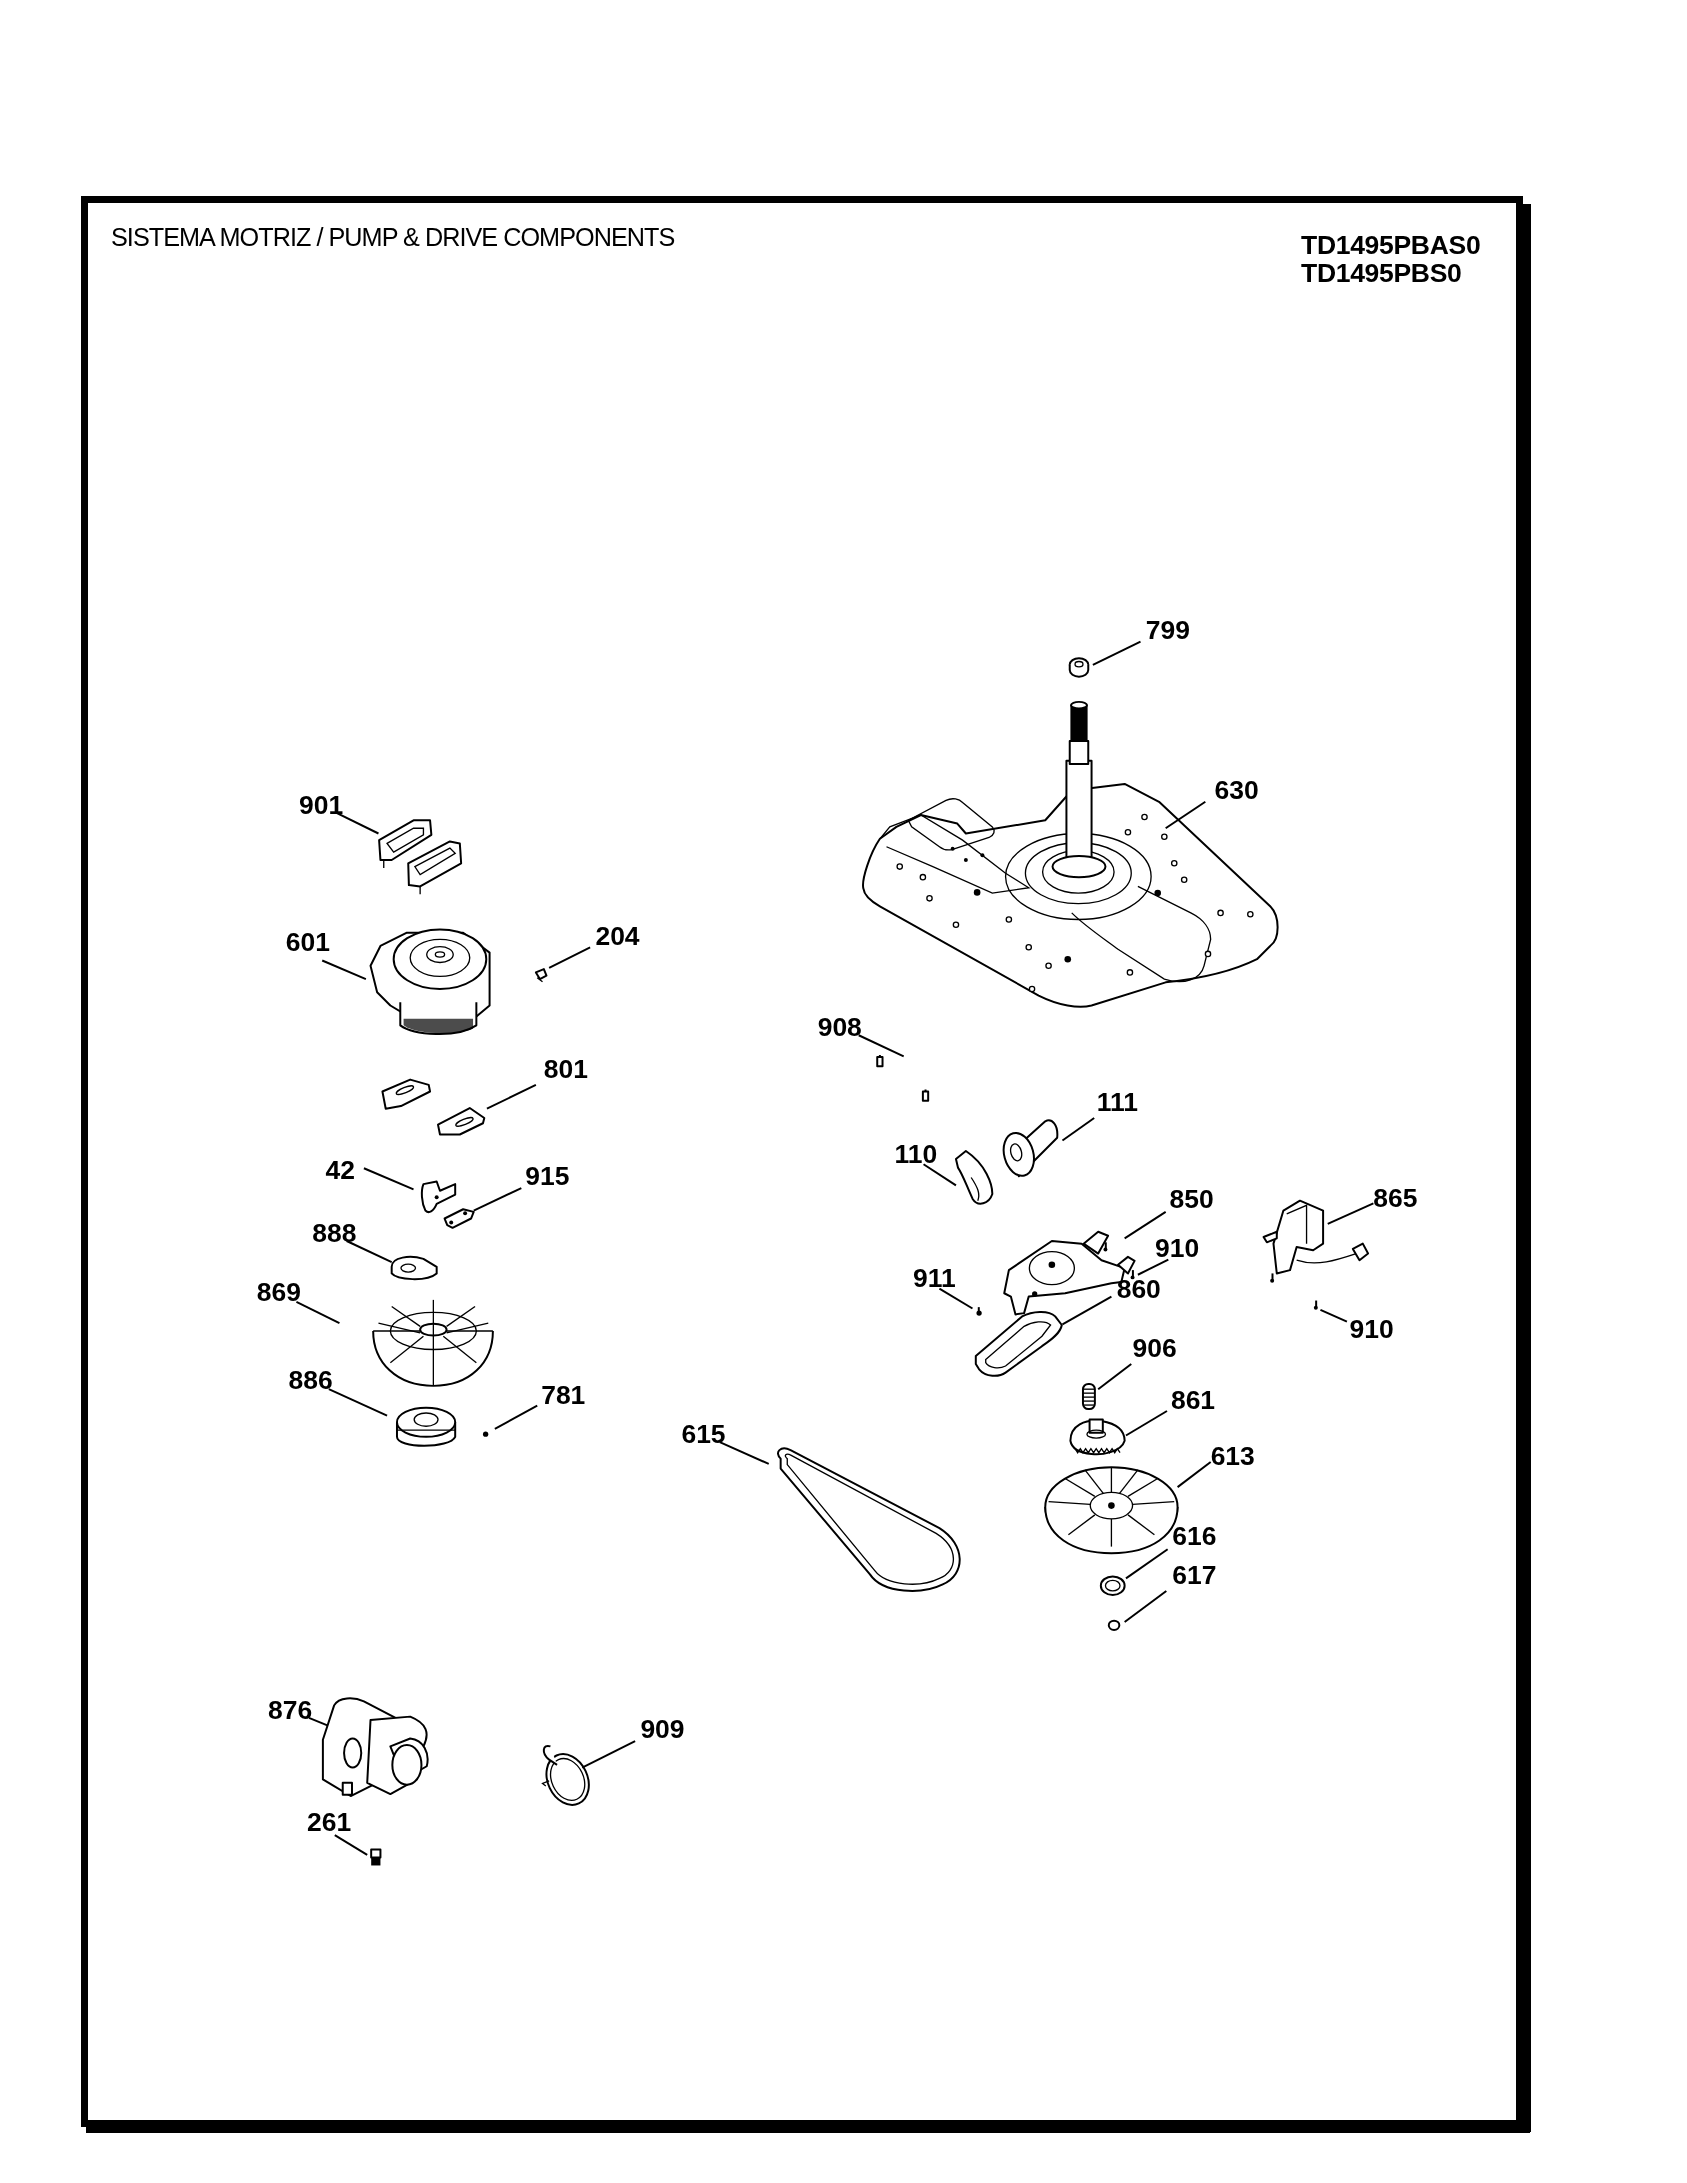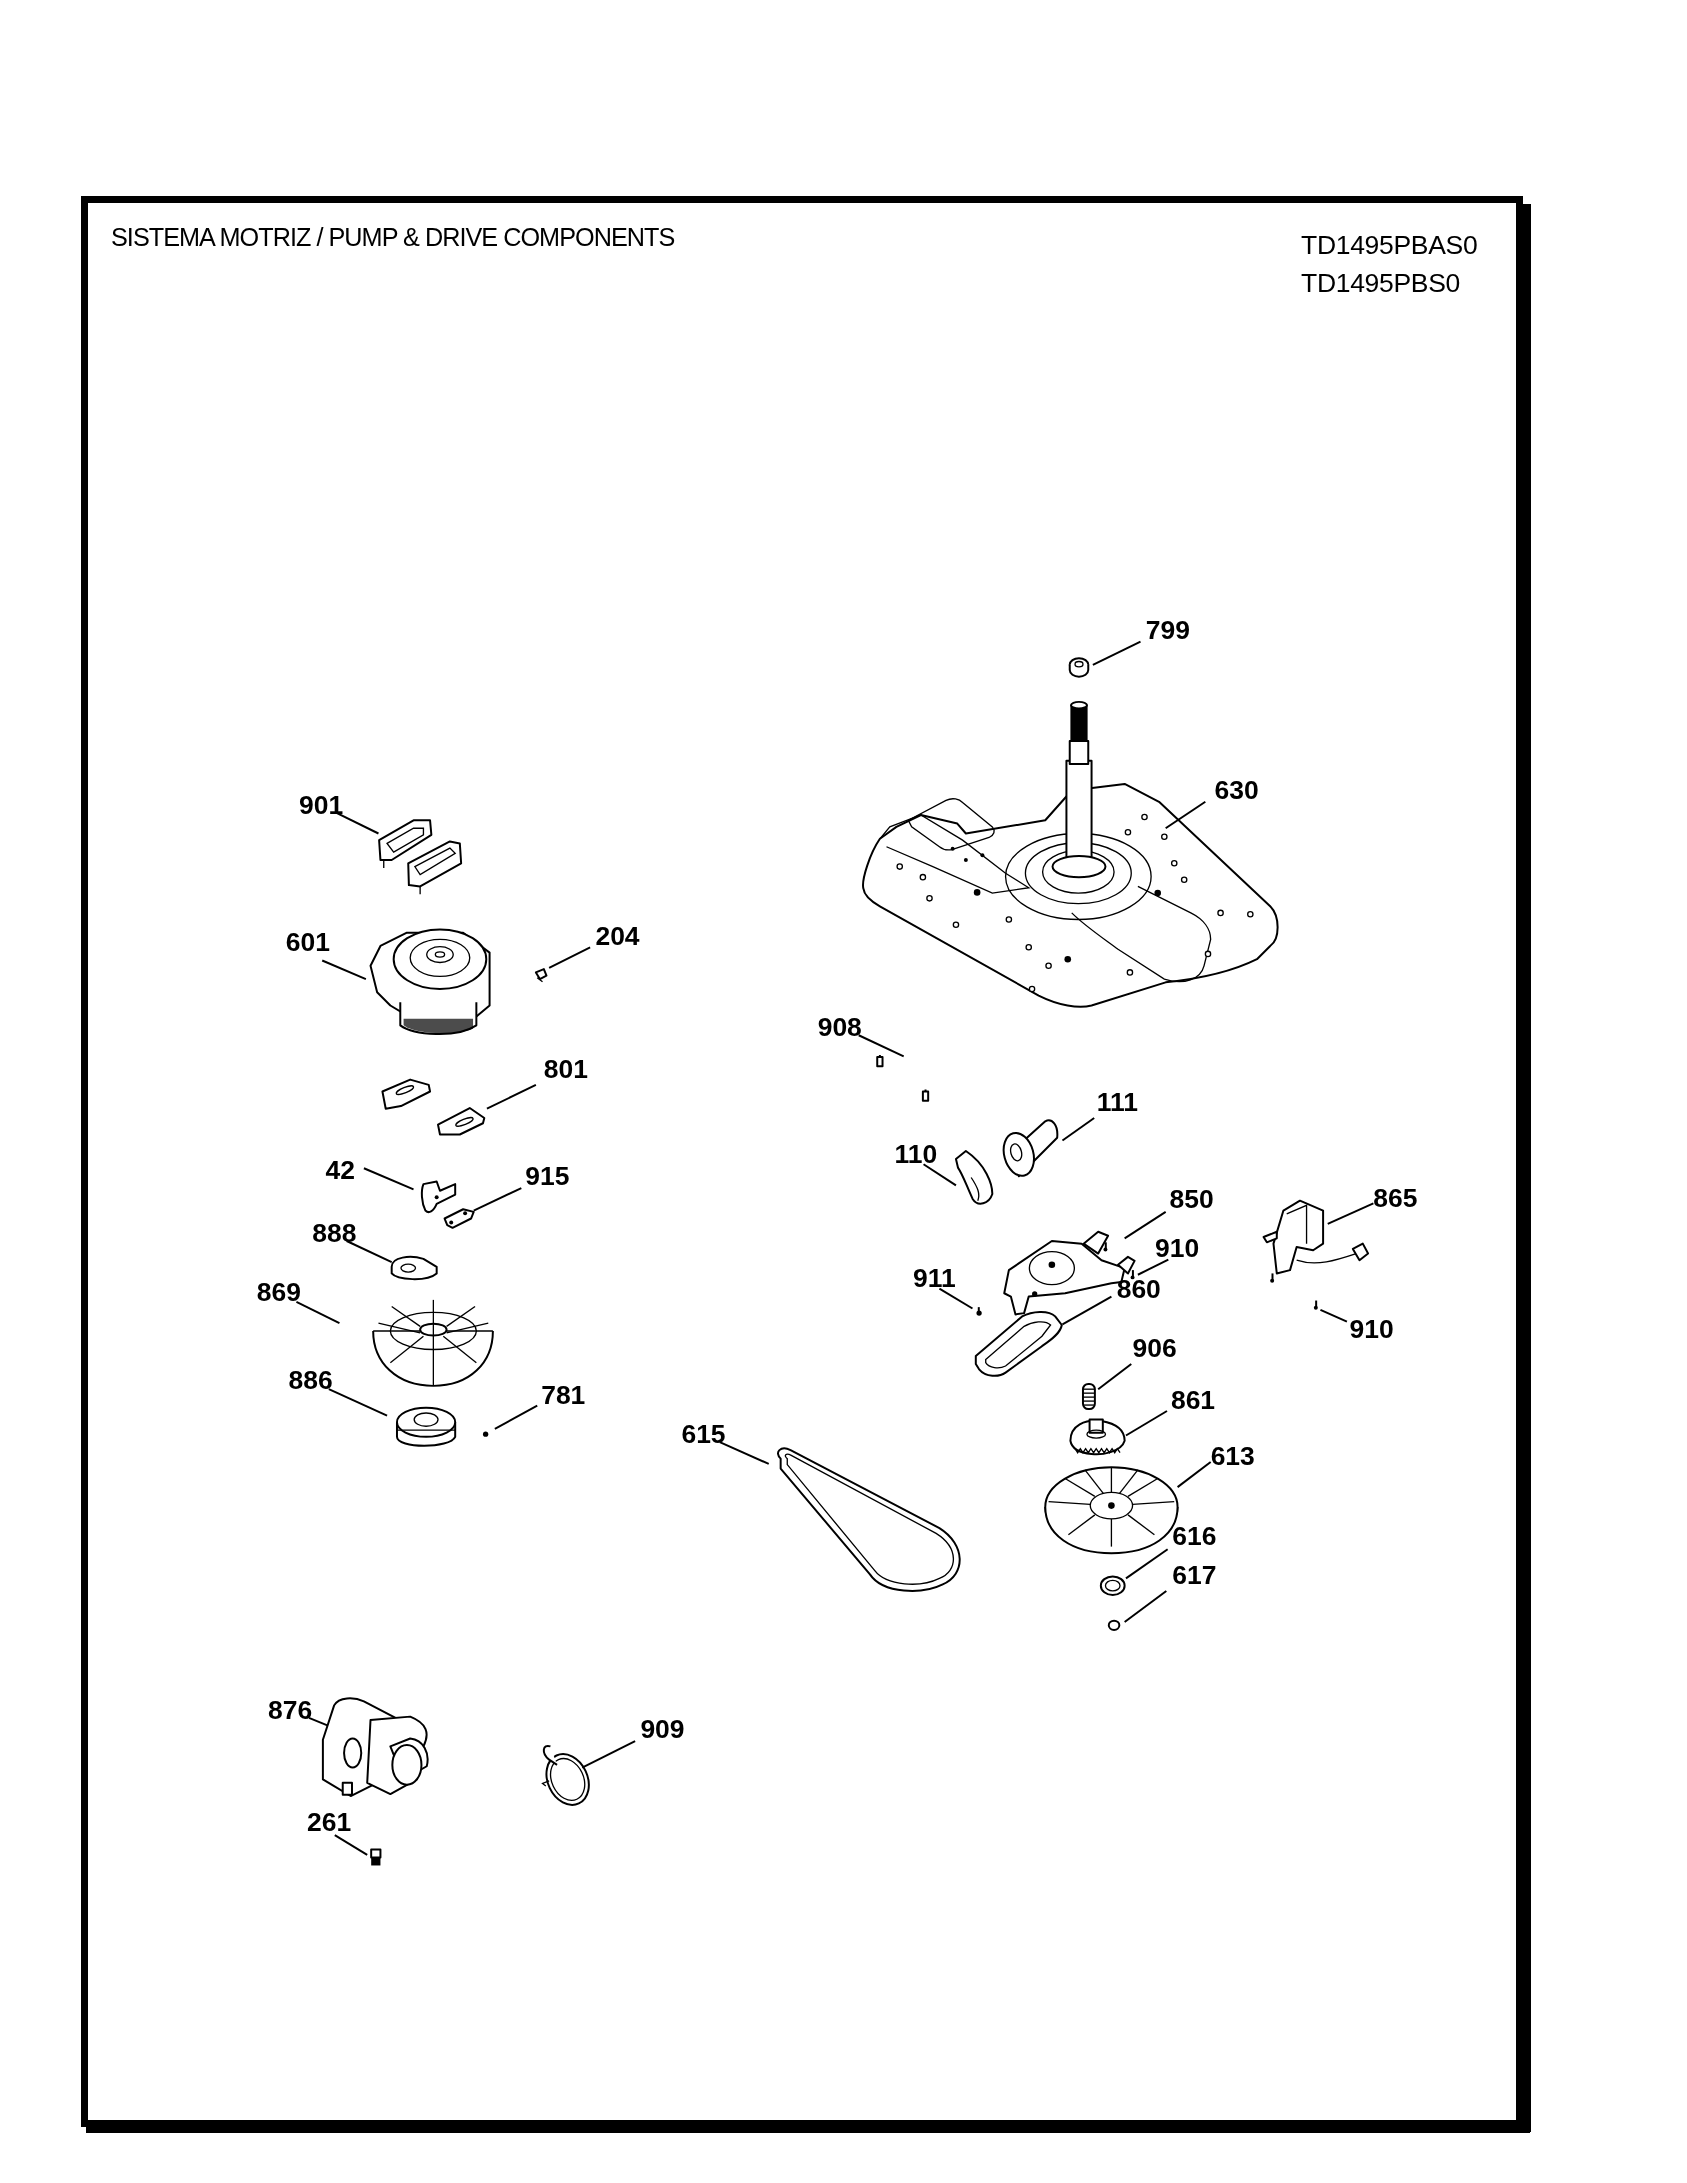--- a/index.html
+++ b/index.html
@@ -4,24 +4,24 @@
 <style>
   html, body { margin: 0; padding: 0; background: #ffffff; }
   body { width: 1687px; height: 2183px; position: relative; overflow: hidden;
          font-family: "Liberation Sans", sans-serif; }
   .frame { position: absolute; left: 81px; top: 196px; width: 1442px; height: 1931px;
            border: 7.3px solid #000; box-sizing: border-box; background: #fff; }
   .shadow-r { position: absolute; left: 1522px; top: 204px; width: 8.6px; height: 1928px; background: #000; }
   .shadow-b { position: absolute; left: 86px; top: 2124px; width: 1444px; height: 8.6px; background: #000; }
   .title { position: absolute; left: 111px; top: 222px; font-size: 26px; font-weight: normal;
            letter-spacing: -1px; color: #000; white-space: nowrap; transform: scaleX(0.97); transform-origin: left; }
-  .model { position: absolute; left: 1301px; font-size: 26.5px; font-weight: normal; color: #000;
+  .model { position: absolute; left: 1301px; font-size: 26.5px; font-weight: bold; color: #000;
            letter-spacing: -0.3px; white-space: nowrap; }
   .model.m1 { top: 230px; }
-  .model.m2 { top: 268px; }
+  .model.m2 { top: 258px; }
   svg.diagram { position: absolute; left: 0; top: 0; width: 1687px; height: 2183px; }
   .lbl { font-family: "Liberation Sans", sans-serif; font-size: 40px; font-weight: bold; fill: #000; }
   .ln { stroke: #000; stroke-width: 3; fill: none; }
   .part { stroke: #000; stroke-width: 3; fill: #fff; stroke-linejoin: round; }
   .part-thin { stroke: #000; stroke-width: 2; fill: none; }
   .blk { fill: #000; }
 </style>
 </head>
 <body>
 

